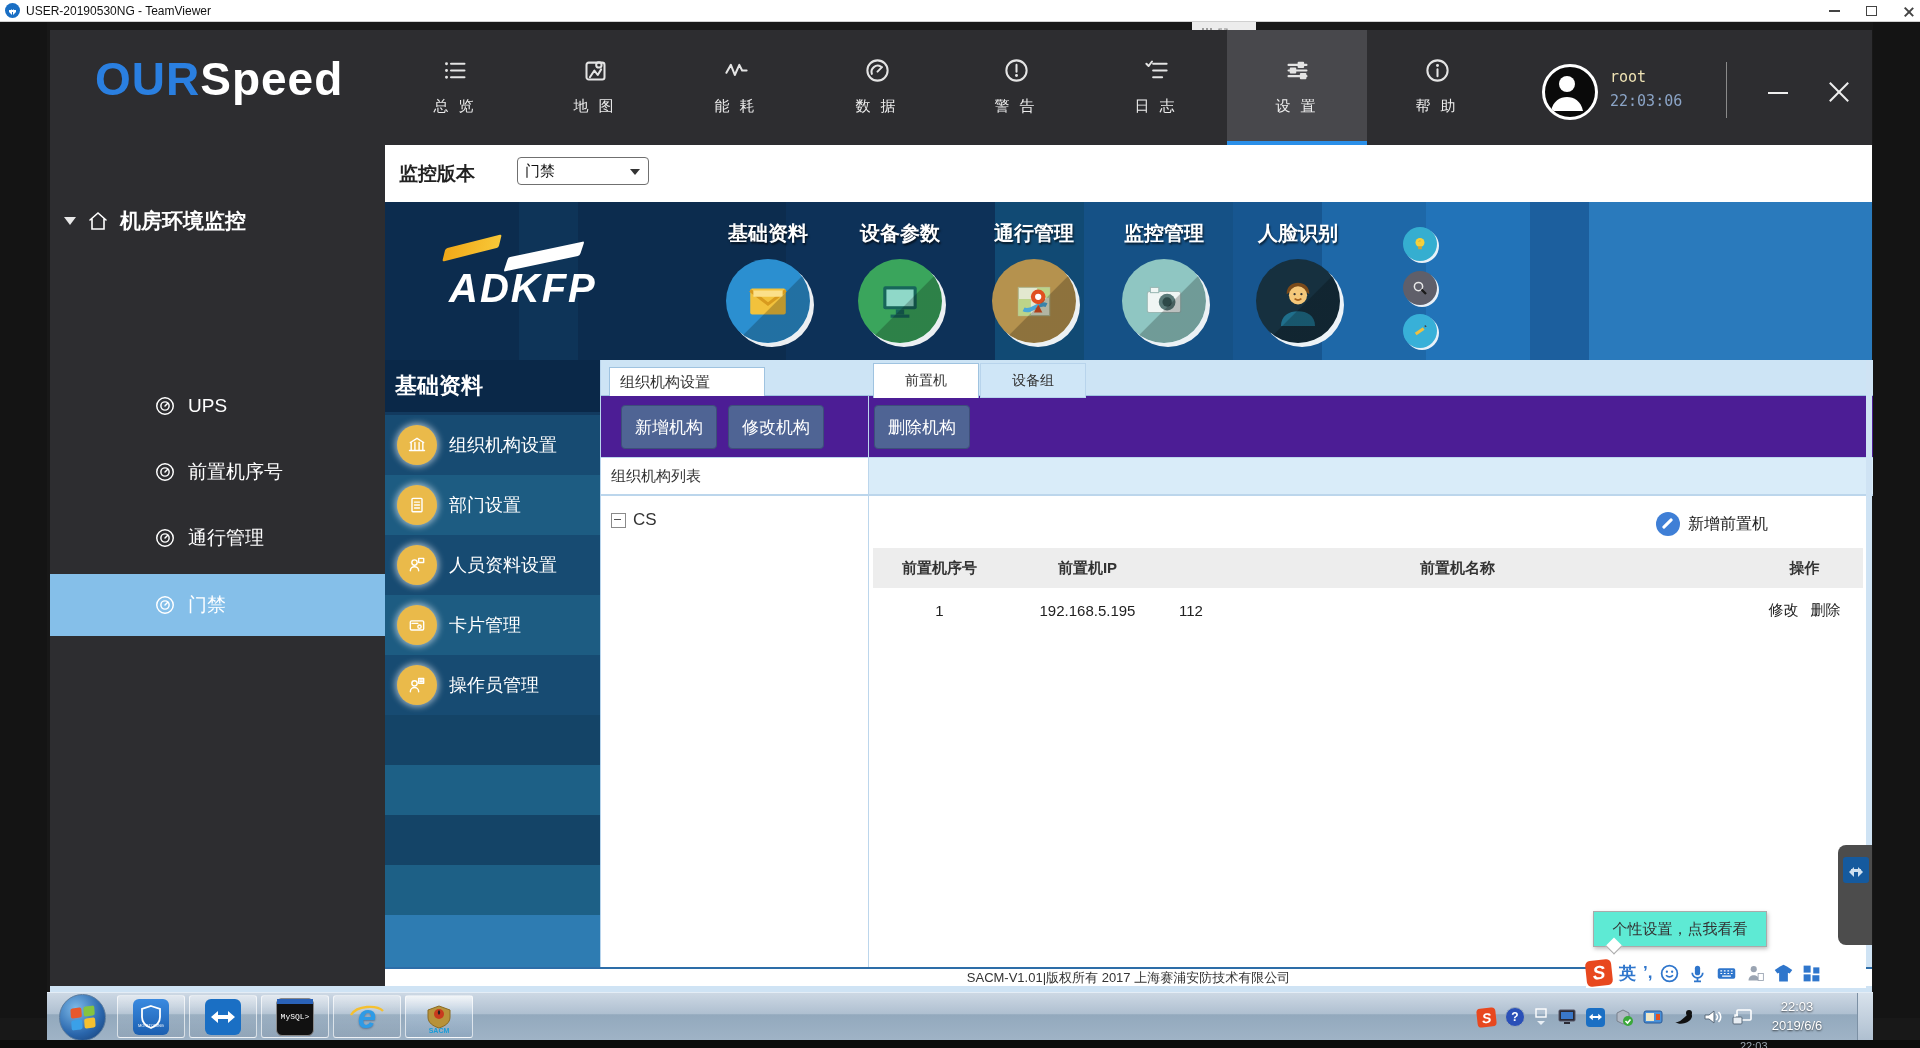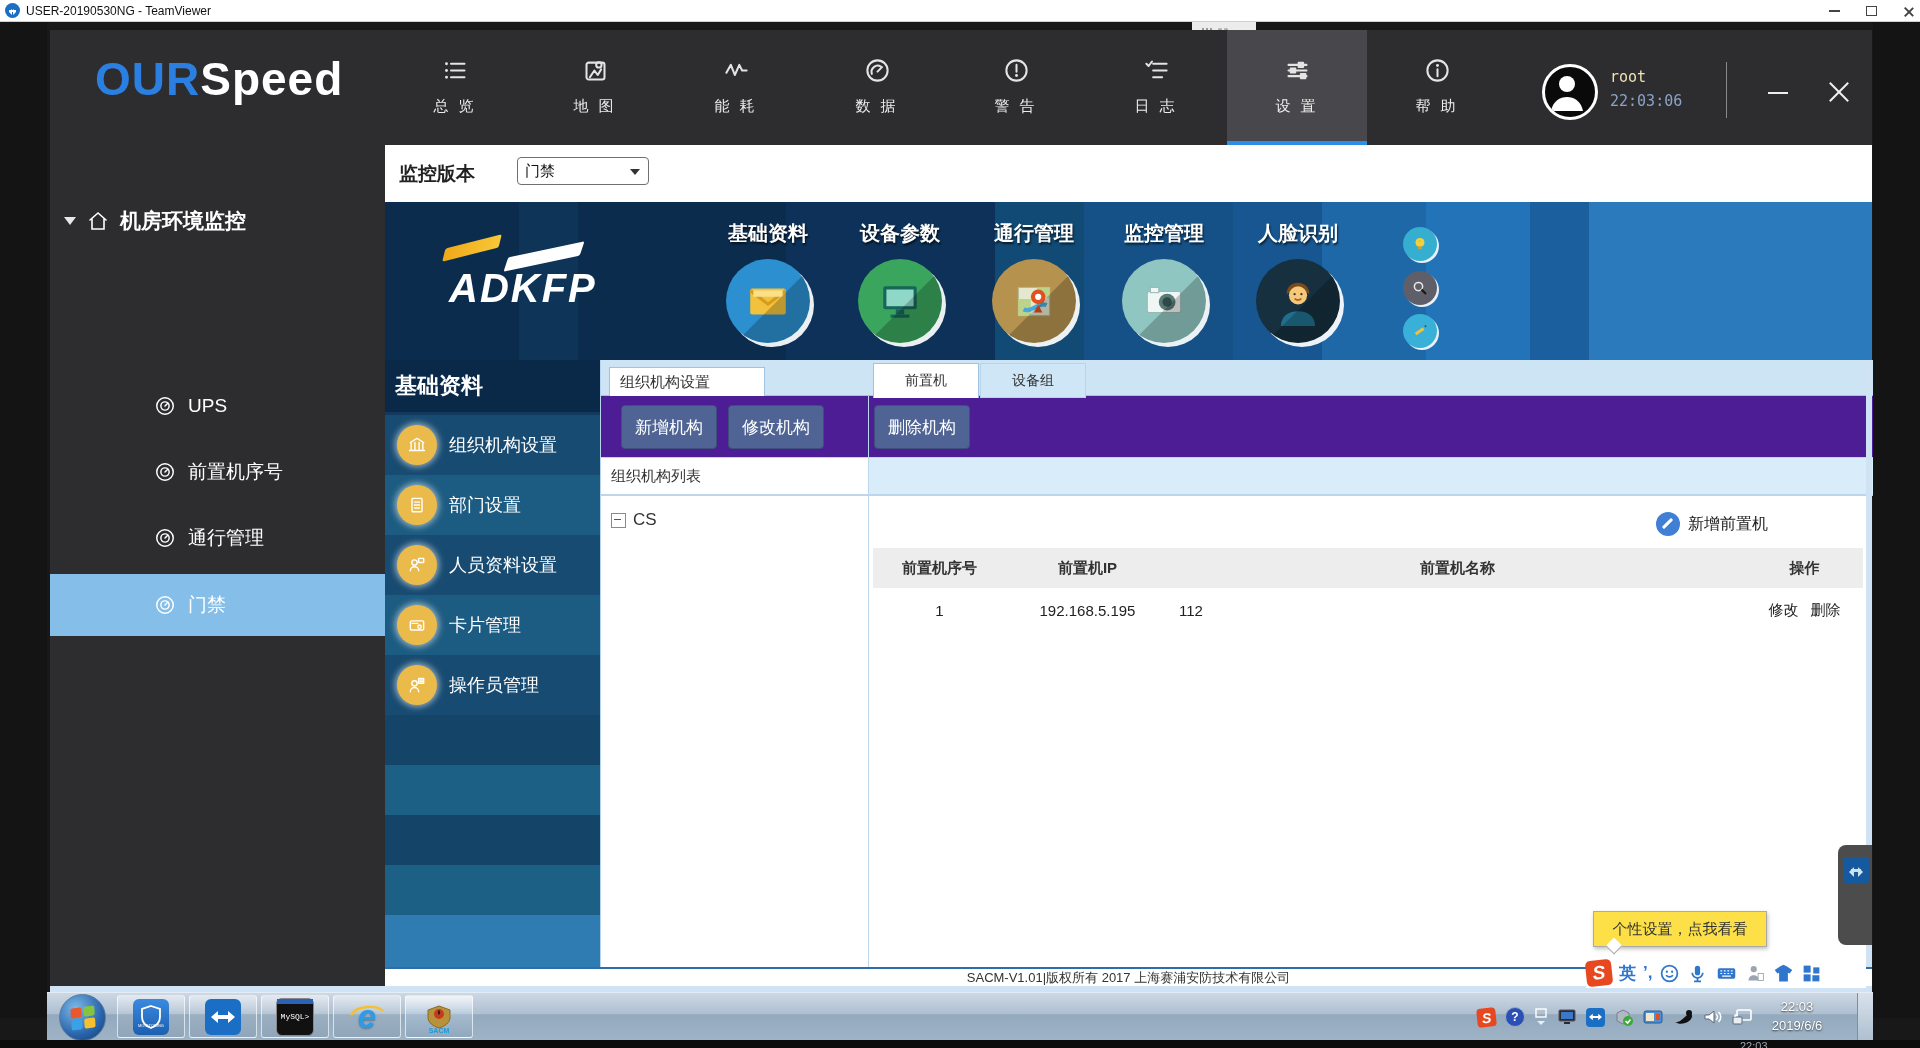--- a/index.html
+++ b/index.html
@@ -126,21 +126,21 @@
   .td{position:absolute;height:40px;font-size:15px;color:#222;display:flex;align-items:center;
     justify-content:center;box-sizing:border-box;}
   .row-actions{gap:12px;cursor:pointer;}
   
   .footer{position:absolute;left:335px;top:937px;width:1487px;height:19px;background:#fff;
     border-top:2px solid #2d6da8;box-sizing:border-box;display:flex;align-items:center;justify-content:center;}
   .footer span{font-size:13px;color:#333;}
   .bstrip{position:absolute;left:0;top:956px;width:1822px;height:6px;background:#cfe3f4;}
   .rstrip{position:absolute;left:1816px;top:330px;width:6px;height:607px;background:#cfe3f4;}
   
-  .tooltip{position:absolute;left:1543px;top:881px;width:172px;height:34px;background:#fde047;
+  .tooltip{position:absolute;left:1543px;top:881px;width:172px;height:34px;background:#5eead4;
     border:1px solid #aaa;box-shadow:1px 2px 4px rgba(0,0,0,.25);display:flex;align-items:center;
     justify-content:center;z-index:8;text-align:right;}
   .tooltip span{font-size:15px;color:#333;}
   .tooltip .tail{position:absolute;left:14px;bottom:-6px;width:11px;height:11px;background:#fff;
     border-right:1px solid #aaa;border-bottom:1px solid #aaa;transform:rotate(45deg);}
   
   .sogou{position:absolute;left:1536px;top:928px;width:280px;height:30px;background:#fff;z-index:7;
     display:flex;align-items:center;gap:7px;}
   .slogo{width:26px;height:26px;background:#e8481f;border-radius:5px;color:#fff;font-weight:900;
     font-size:19px;font-style:italic;display:flex;align-items:center;justify-content:center;transform:rotate(-6deg);}

